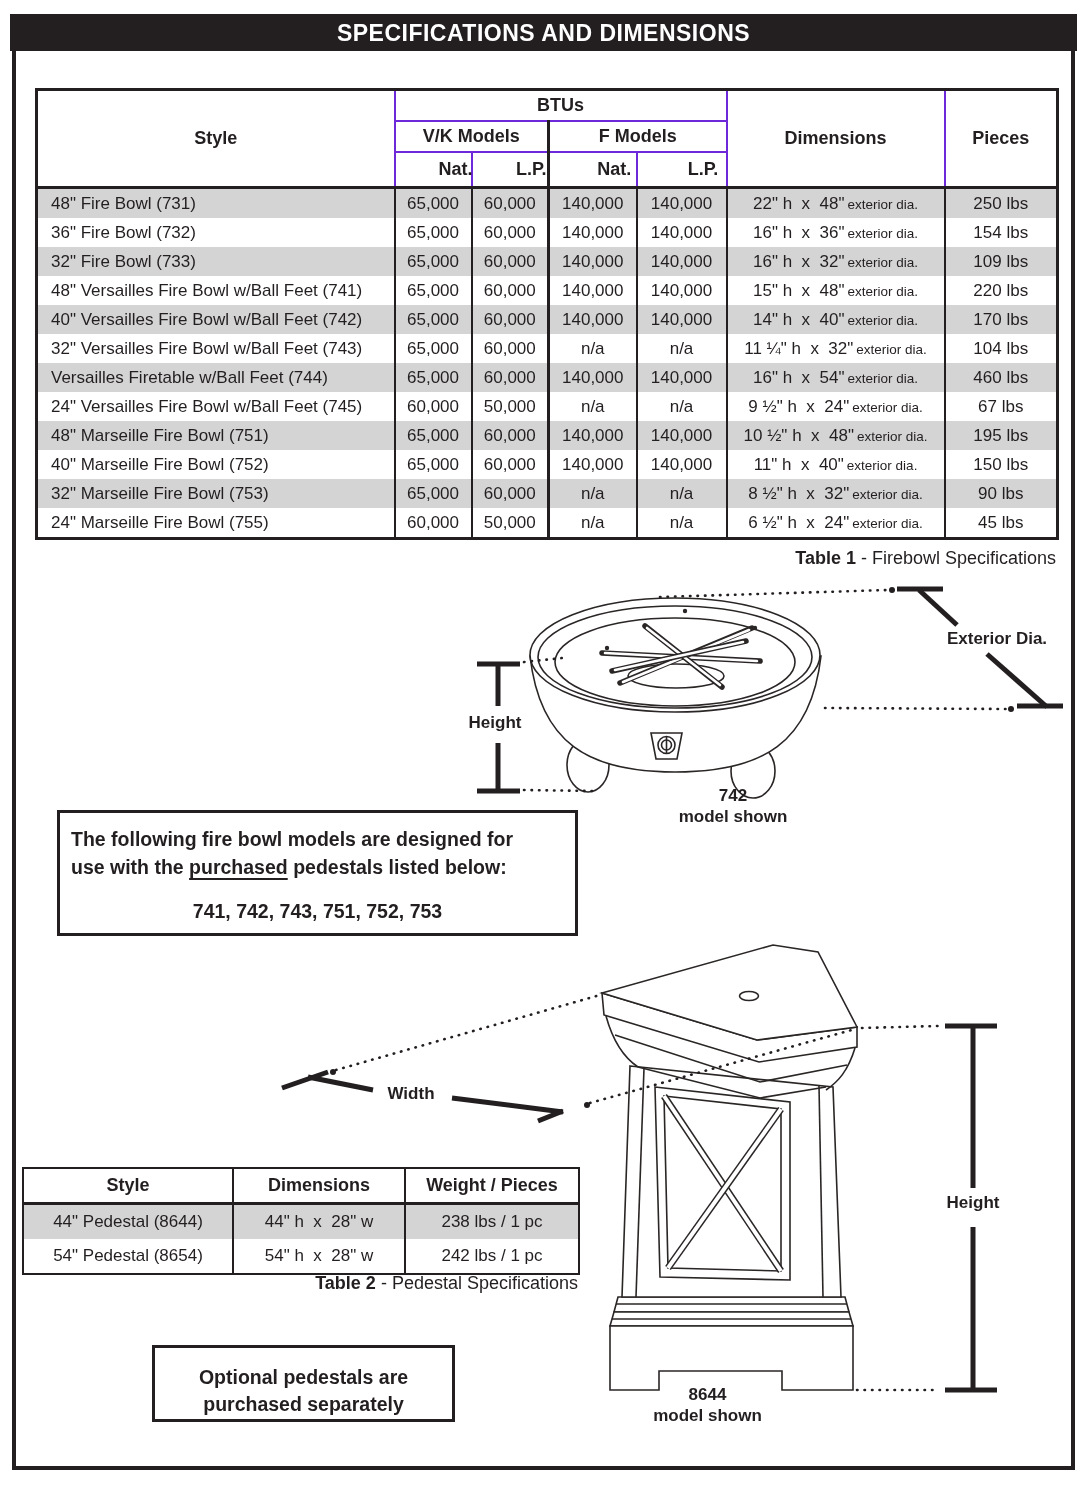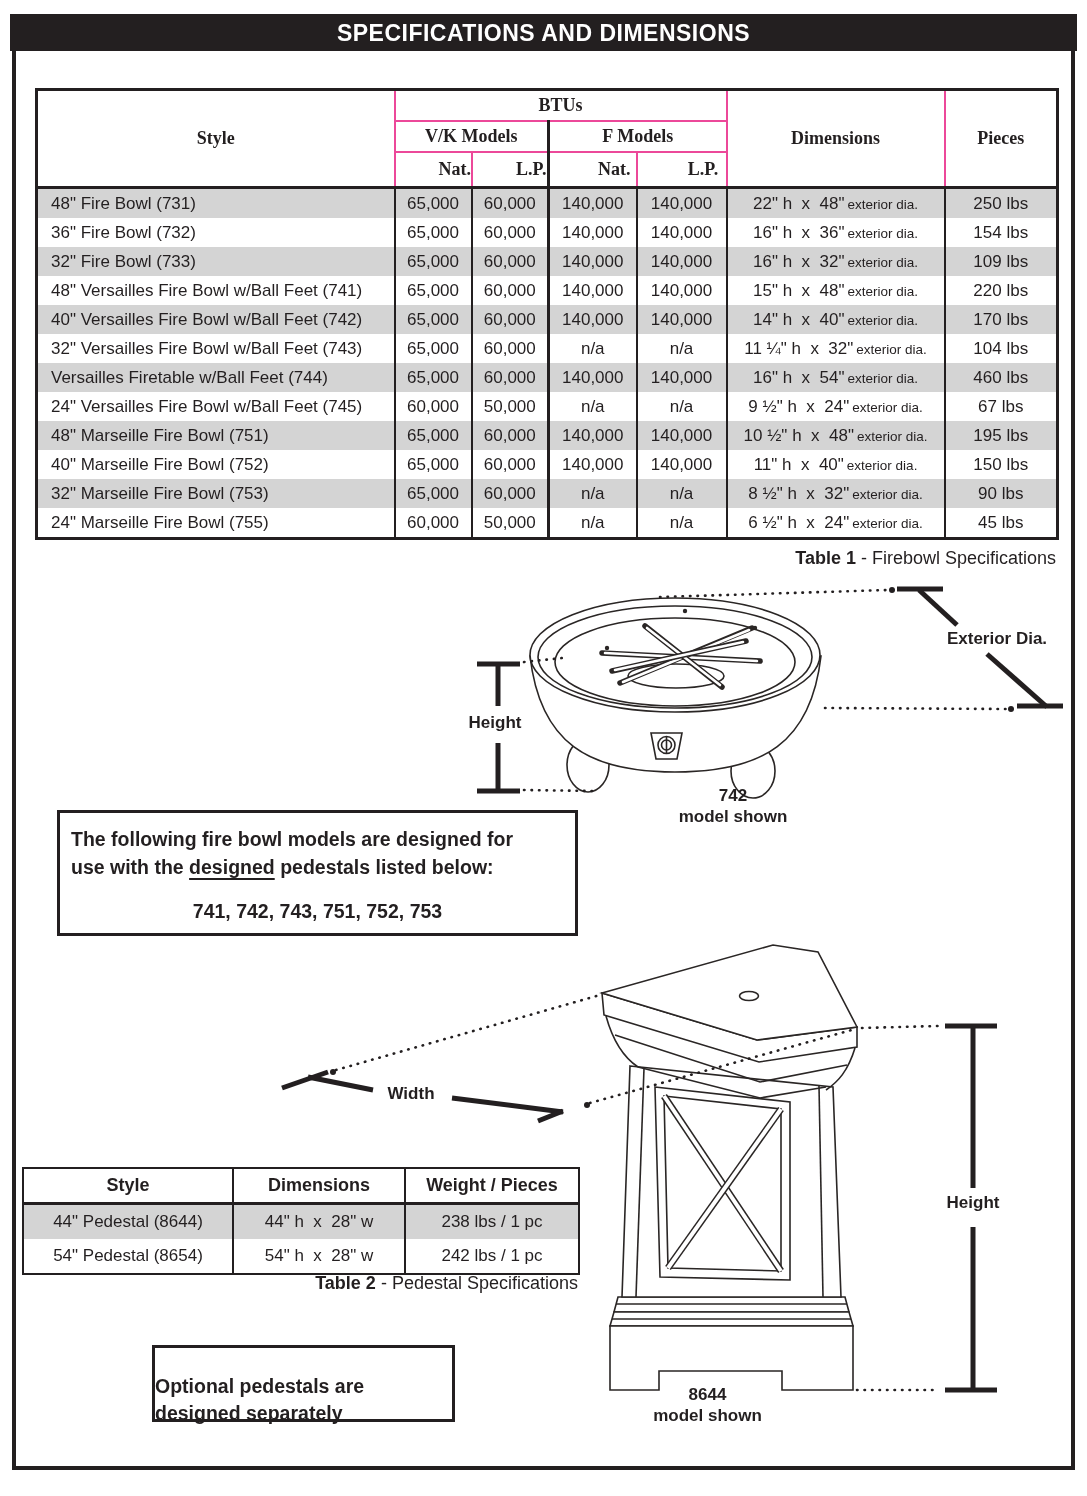--- a/index.html
+++ b/index.html
@@ -10,21 +10,21 @@
   .title-bar{left:10px;top:14px;width:1067px;height:37px;background:#231f20;color:#fff;
     font-size:23px;font-weight:bold;text-align:center;line-height:38px;letter-spacing:.5px;}
 
   
   .frame{left:12px;top:51px;width:1063px;height:1419px;border:4px solid #231f20;border-top:none;box-sizing:border-box;}
 
   
   .t1-wrap{left:35px;top:88px;}
   table{border-collapse:collapse;table-layout:fixed;}
   #table1{width:1021px;border:3px solid #231f20;}
-  #table1 th{border:2px solid #ec4899;font-size:18px;font-weight:bold;background:#fff;padding:0;font-family:Liberation Serif, serif;}
+  #table1 th{border:2px solid #6d28d9;font-size:18px;font-weight:bold;background:#fff;padding:0;}
   #table1 .hr1 th{height:29px;}
   #table1 .hr2 th{height:29px;}
   #table1 .hr3 th{height:33px;padding-left:43px;}
   #table1 .thickb{border-bottom:3px solid #231f20;}
   #table1 .fgroup{border-left:3px solid #231f20;margin-top:48px;}
   #table1 td{border-left:2px solid #231f20;border-right:2px solid #231f20;border-top:none;border-bottom:none;
     height:29px;font-size:17px;padding:0 6px;text-align:center;}
   #table1 tr.gray td{background:#d4d4d4;}
   #table1 td.c-style{text-align:left;padding-left:13px;}
   .dim-main{white-space:pre;}
@@ -34,21 +34,21 @@
   .cap-bold{font-weight:bold;}
   .caption1{left:35px;top:548px;width:1021px;}
   .caption2{left:22px;top:1273px;width:556px;}
 
   
   .note1{left:57px;top:810px;width:521px;box-sizing:border-box;border:3px solid #231f20;
     padding:12px 11px 8px 11px;font-size:19.5px;font-weight:bold;line-height:28px;}
   .note1 .models{text-align:center;margin-top:16px;}
   .uword{text-decoration:underline;text-underline-offset:4px;text-decoration-thickness:2px;}
   .note2{left:152px;top:1345px;width:303px;height:77px;box-sizing:border-box;border:3px solid #231f20;
-    font-size:19.5px;font-weight:bold;text-align:left;line-height:27px;padding-top:25px;}
+    font-size:19.5px;font-weight:bold;text-align:center;line-height:27px;padding-top:16px;}
 
   
   .t2-wrap{left:22px;top:1167px;}
   #table2{width:556px;border:2.5px solid #231f20;}
   #table2 th{border:2px solid #231f20;border-bottom:3px solid #231f20;font-size:18px;font-weight:bold;height:31px;background:#fff;}
   #table2 td{border-left:2px solid #231f20;border-right:2px solid #231f20;height:32px;font-size:17px;text-align:center;}
   #table2 tr.gray td{background:#d4d4d4;}
   .t2-dim{white-space:pre;}
 
   
@@ -273,21 +273,21 @@
 </svg>
 <div class="abs dlabel lbl-height1">Height</div>
 <div class="abs dlabel lbl-exterior">Exterior Dia.</div>
 <div class="abs dlabel lbl-742">
   <div>742</div>
   <div>model shown</div>
 </div>
 
 <div class="abs note1">
   <div>The following fire bowl models are designed for</div>
-  <div><span>use with the </span><span class="uword">designed</span><span> pedestals listed below:</span></div>
+  <div><span>use with the </span><span class="uword">purchased</span><span> pedestals listed below:</span></div>
   <div class="models">741, 742, 743, 751, 752, 753</div>
 </div>
 
 <svg class="svg2" width="740" height="505" viewBox="0 0 740 505">
   <g>
 
     <polygon class="artf" points="348,362 575,362 579,377 344,377"></polygon>
     <polygon class="artf" points="344,377 579,377 583,391 340,391"></polygon>
     <path class="artf" d="M 340,391 L 583,391 L 583,455 L 512,455 L 512,436 L 389,436 L 389,455 L 340,455 Z"></path>
     <line class="art" x1="346" y1="369" x2="577" y2="369"></line>
@@ -367,14 +367,14 @@
         <td>242 lbs / 1 pc</td>
       </tr>
     </tbody>
   </table>
 </div>
 
 <div class="abs caption caption2"><span class="cap-bold">Table 2</span><span> - Pedestal Specifications</span></div>
 
 <div class="abs note2">
   <div>Optional pedestals are</div>
-  <div>designed separately</div>
+  <div>purchased separately</div>
 </div>
 
 </body></html>

